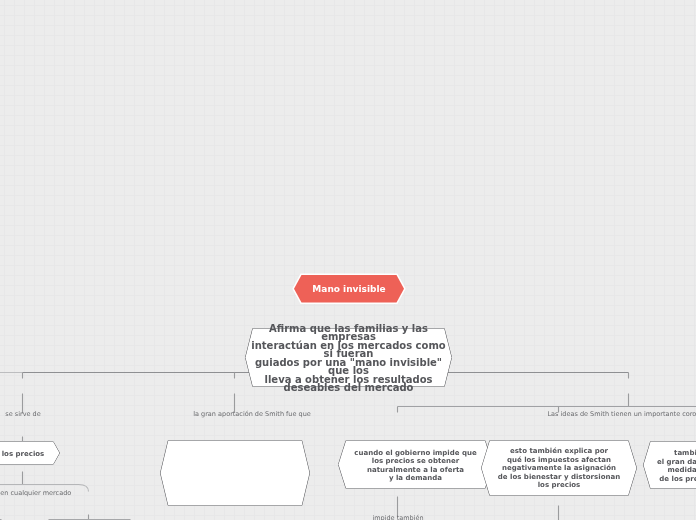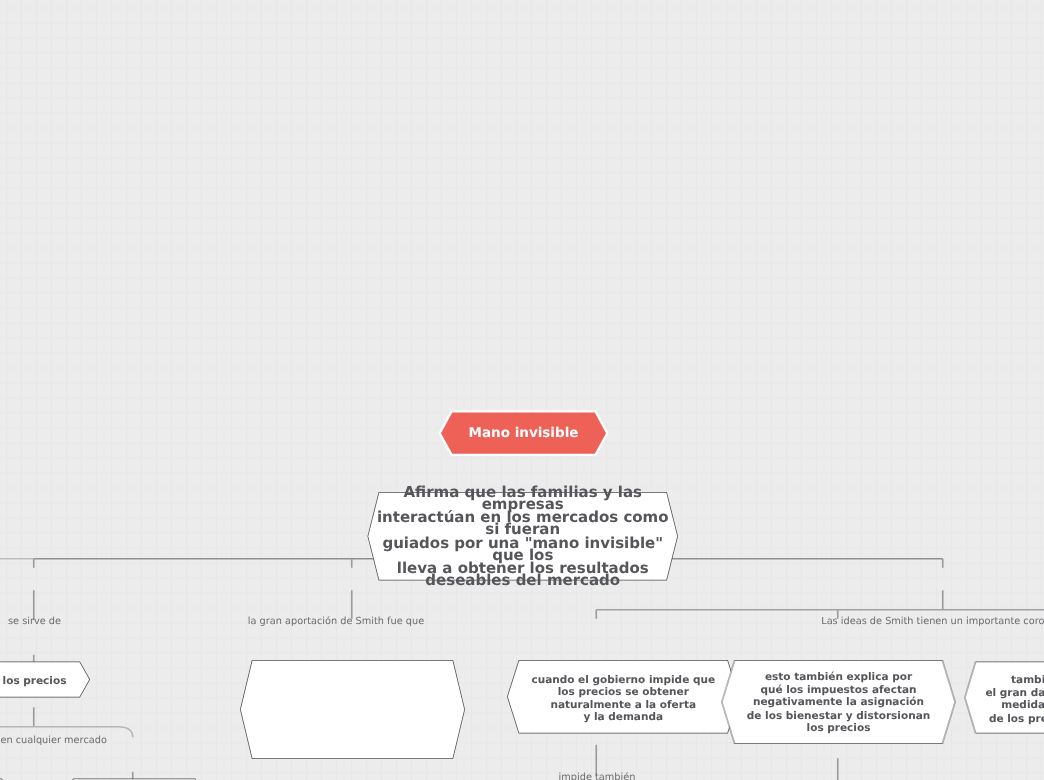--- a/index.html
+++ b/index.html
@@ -144,19 +144,19 @@
     </svg>
     <div class="txt" style="left:6.5px;top:7.5px;width:147px;height:46px;font-size:7px;line-height:8.5px;color:#55565a;"></div>
   </div>
   <div class="node" style="left:640px;top:511px;width:161px;height:60px;">
     <svg width="161" height="60" viewBox="0 0 161 60">
       <polygon points="14.0,6.5 146.0,6.5 153.5,29.5 146.0,52.5 14.0,52.5 6.5,29.5" fill="#ffffff" stroke="#4d4e52" stroke-width="1" stroke-linejoin="miter" paint-order="stroke fill"></polygon>
     </svg>
     <div class="txt" style="left:6.5px;top:7.5px;width:147px;height:46px;font-size:7px;line-height:8.5px;color:#55565a;"></div>
   </div>
   <div class="lbl" style="left:23px;top:385.5px;">se sirve de</div>
-  <div class="lbl" style="left:224px;top:385.5px;text-align:center;">la gran aportación de Smith fue que</div>
+  <div class="lbl" style="left:252px;top:385.5px;text-align:center;">la gran aportación de Smith fue que</div>
   <div class="lbl" style="left:629px;top:385.5px;">Las ideas de Smith tienen un importante corolario</div>
   <div class="lbl" style="left:23px;top:464.5px;">y se da en cualquier mercado</div>
   <div class="lbl" style="left:398px;top:489.5px;">impide también</div>
   <div class="lbl" style="left:558.5px;top:497.5px;">por ende</div>
   </div>
 </div>
 
 </body></html>

